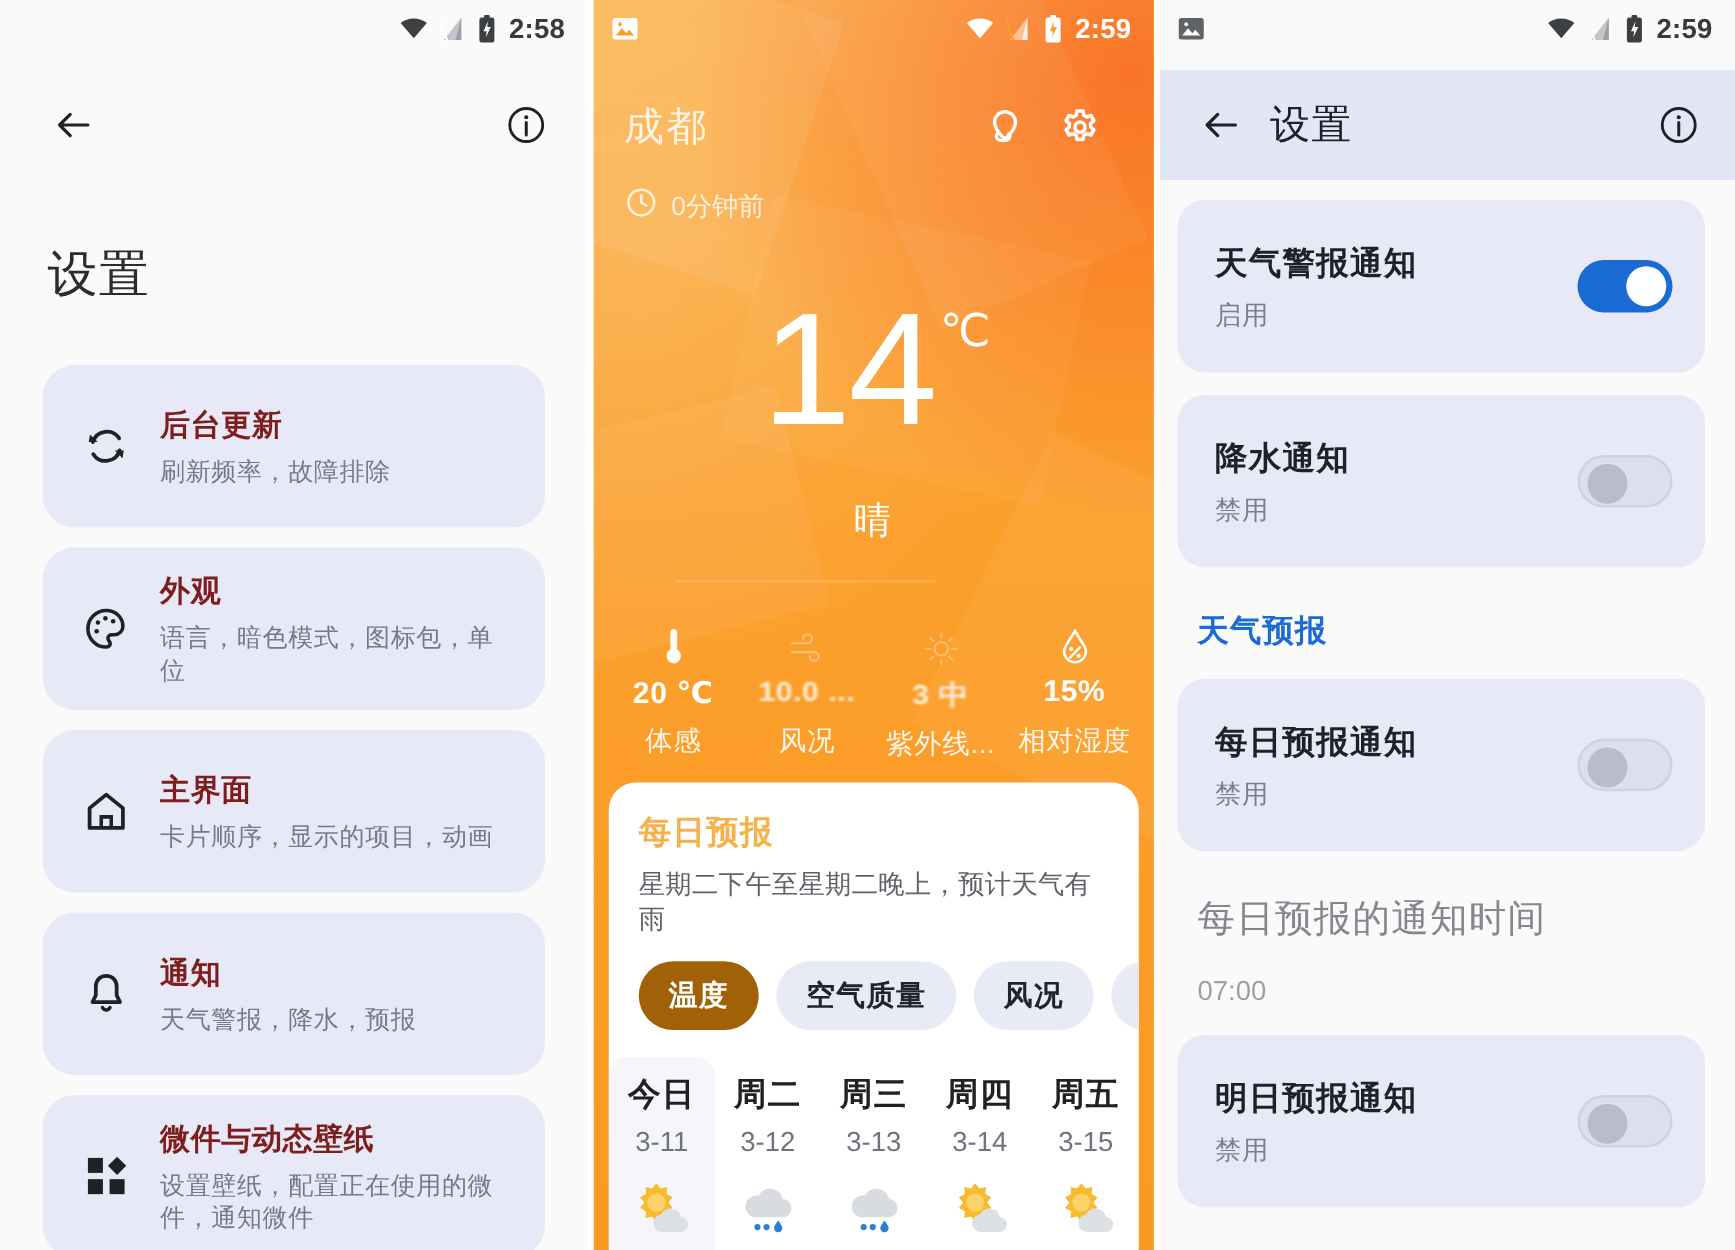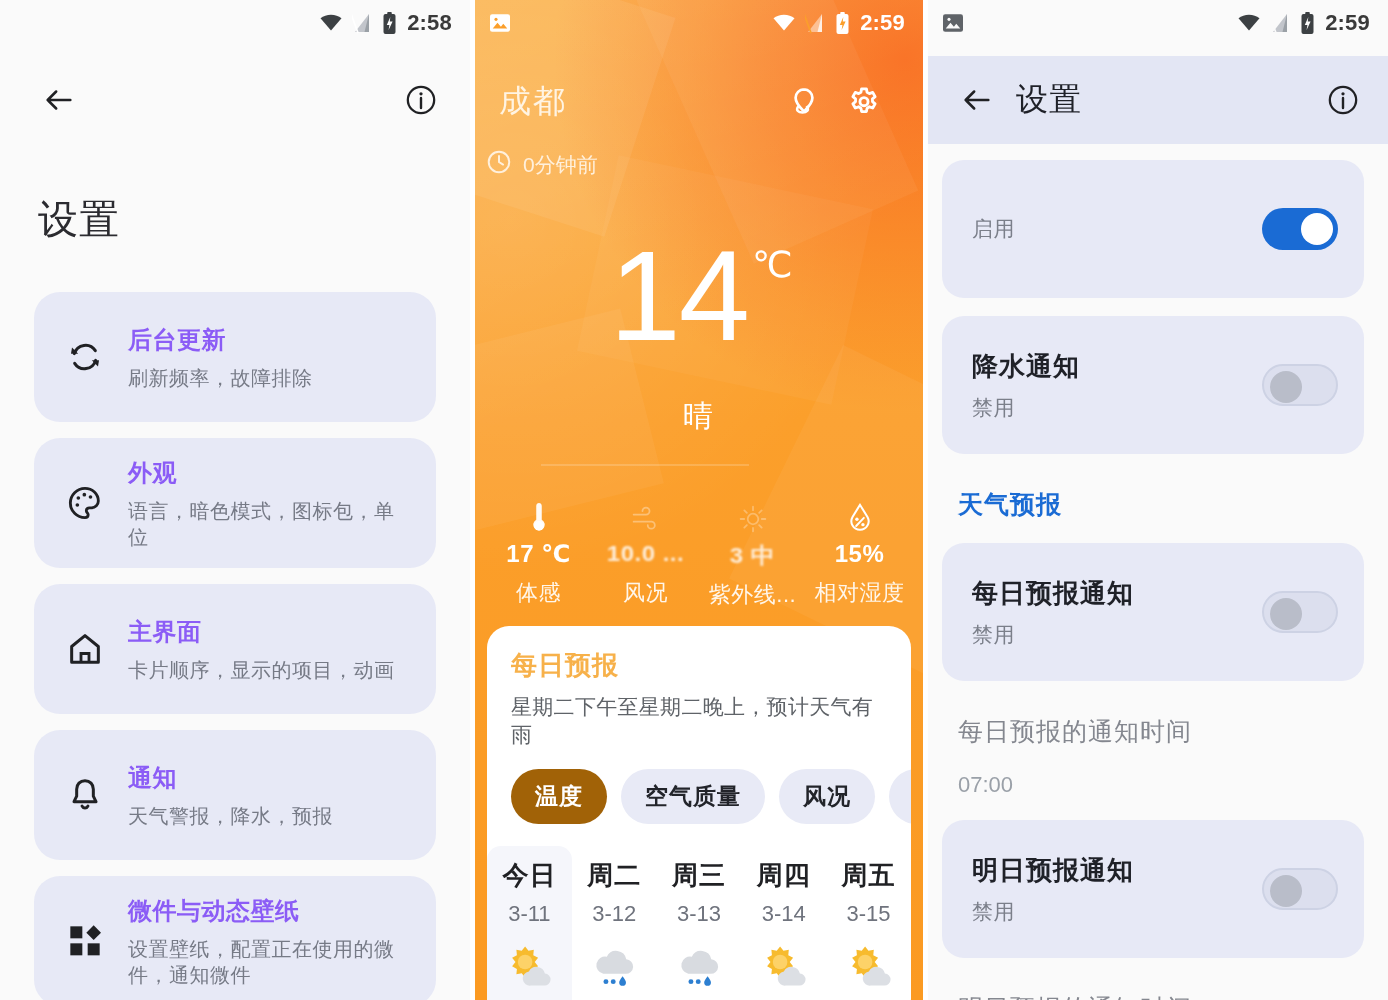--- a/index.html
+++ b/index.html
@@ -73,42 +73,42 @@
     display: flex; align-items: center;
     padding: 16px 22px 16px 24px;
     cursor: pointer;
   }
   .card-a .ic {
     width: 54px; min-width: 54px; height: 54px;
     display: flex; align-items: center; justify-content: center;
     margin-right: 16px;
   }
   .card-a .txt { display: flex; flex-direction: column; gap: 9px; }
-  .card-a .t1 { font-size: 24px; font-weight: bold; color: #8b5cf6; letter-spacing: .5px; }
+  .card-a .t1 { font-size: 24px; font-weight: bold; color: #7f1d1d; letter-spacing: .5px; }
   .card-a .t2 { font-size: 20px; color: #767a86; letter-spacing: .5px; line-height: 1.3; }
 
   
   .wx-bg {
     position: absolute; inset: 0;
     background:
       linear-gradient(152deg, rgba(255,255,255,.10) 0%, rgba(255,255,255,0) 36%),
       radial-gradient(circle at 96% 6%, #f96f20 0%, rgba(249,111,32,0) 34%),
       radial-gradient(circle at 8% 22%, rgba(255,255,255,.13) 0%, rgba(255,255,255,0) 40%),
       linear-gradient(180deg, #fbab3c 0%, #fb9f2b 42%, #fb9a22 100%);
   }
   .wx-facet { position: absolute; opacity: .07; background: #ffffff; }
   .wx-head {
     position: absolute; top: 66px; left: 0; right: 16px;
     height: 72px; display: flex; align-items: center;
     padding: 0 20px 0 24px;
   }
   .wx-city { font-size: 32px; color: #fff4e3; letter-spacing: 2px; }
   .wx-head .acts { margin-left: auto; display: flex; gap: 14px; align-items: center; }
   .wx-updated {
-    position: absolute; top: 148px; left: 10px;
+    position: absolute; top: 148px; left: 24px;
     display: flex; align-items: center; gap: 10px;
     color: #fff0dc; font-size: 21px;
   }
   .wx-temp {
     position: absolute; top: 232px; left: 0; right: 0;
     text-align: center; color: #ffffff;
   }
   .wx-temp .num {
     font-size: 128px; font-weight: 300; line-height: 1;
     letter-spacing: -2px;
@@ -198,21 +198,21 @@
   .toggle.on { background: #1a6bd4; }
   .toggle.off { background: #dcdfee; border: 2px solid #cdd2e4; }
   .toggle .knob { position: absolute; top: 5px; width: 32px; height: 32px; border-radius: 50%; }
   .toggle.on .knob { right: 5px; background: #ffffff; }
   .toggle.off .knob { left: 6px; background: #b9bdc9; }
   .section-c {
     font-size: 25px; font-weight: bold; color: #1a6bd4;
     padding: 16px 0 22px 16px; letter-spacing: 1px;
   }
   .plain-c { padding: 16px 0 22px 16px; }
-  .plain-c .p1 { font-size: 25px; color: #84878f; letter-spacing: 1px; }
+  .plain-c .p1 { font-size: 30px; color: #84878f; letter-spacing: 1px; }
   .plain-c .p2 { font-size: 22px; color: #9aa0a8; margin-top: 24px; }
 </style>
 </head>
 <body>
 
 <div class="screens">
 
   <div class="panel panel-a dark">
 
     <div class="statusbar">
@@ -416,21 +416,21 @@
     <div class="wx-divider"></div>
 
     <div class="wx-metrics">
       <div class="metric">
         <div class="mi">
           <svg viewBox="0 0 24 34" width="26" height="36">
             <path fill="#ffffff" d="M12 2c-1.5 0-2.6 1.2-2.6 2.7v12.9a5.4 5.4 0 1 0 5.2 0V4.7C14.6 3.2 13.5 2 12 2z" opacity=".95"></path>
             <circle cx="12" cy="23.5" r="4.6" fill="#ffffff"></circle>
           </svg>
         </div>
-        <div class="mv">17 ℃</div>
+        <div class="mv">20 ℃</div>
         <div class="ml">体感</div>
       </div>
       <div class="metric">
         <div class="mi">
           <svg viewBox="0 0 34 34" width="30" height="32" opacity=".35">
             <path fill="none" stroke="#ffffff" stroke-width="2" stroke-linecap="round" d="M3 12h14a4 4 0 1 0-4-4M3 20h20a4 4 0 1 1-4 4"></path>
           </svg>
         </div>
         <div class="mv glitch">10.0 ...</div>
         <div class="ml">风况</div>
@@ -590,20 +590,21 @@
           <circle cx="12" cy="7.6" r="1.15" fill="#202124"></circle>
           <path d="M12 10.6v7" fill="none" stroke="#202124" stroke-width="1.7" stroke-linecap="round"></path>
         </svg>
       </div>
     </div>
 
     <div class="list-c">
 
       <div class="row-c">
         <div class="rt">
+          <div class="r1">天气警报通知</div>
           <div class="r2">启用</div>
         </div>
         <div class="toggle on">
             <div class="knob"></div>
           </div>
       </div>
 
       <div class="row-c">
         <div class="rt">
           <div class="r1">降水通知</div>

